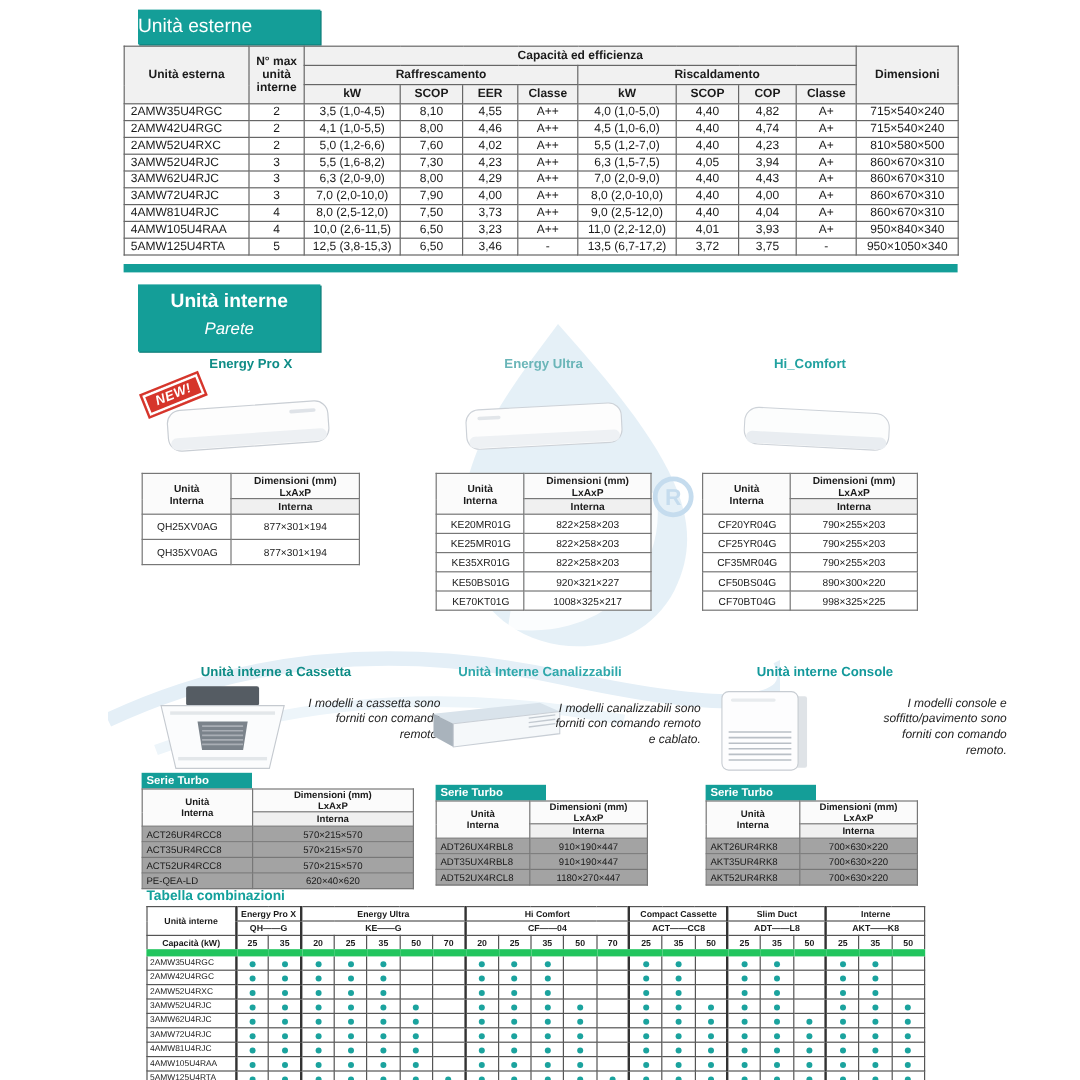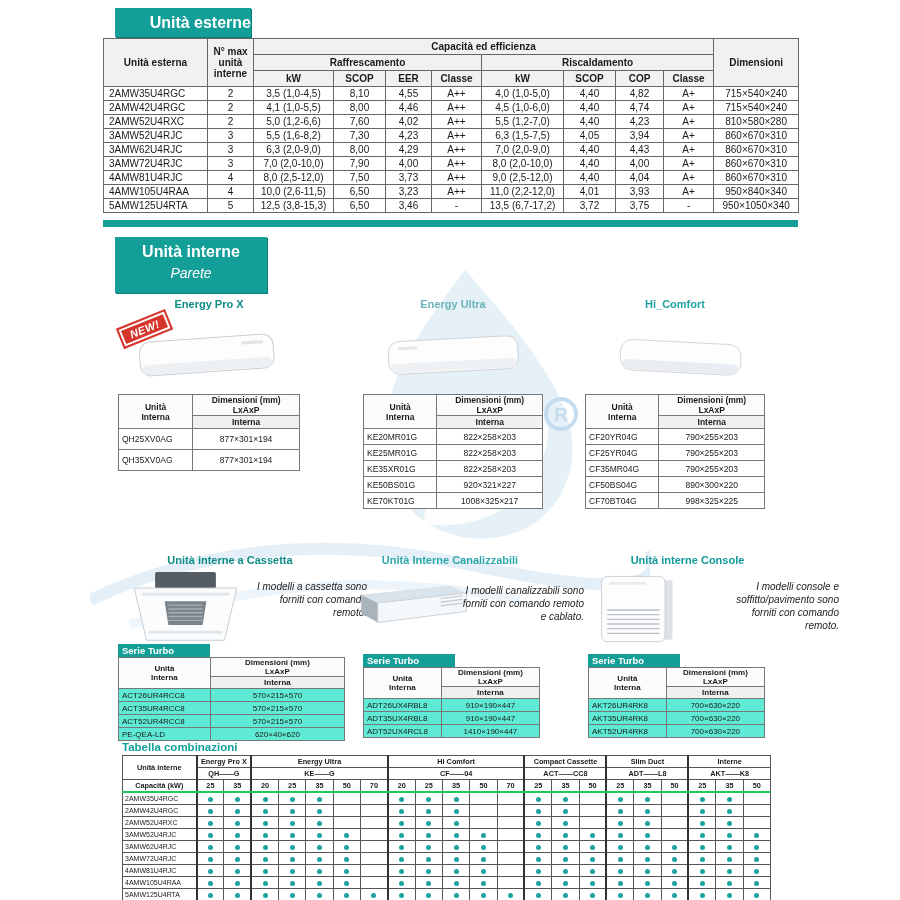--- a/index.html
+++ b/index.html
@@ -1,19 +1,19 @@
 <!DOCTYPE html>
 <html style="--teal: #149e98; --tealtext: #13a09b; --dot: #1ba39e; --newred: #d6352b;"><head>
 <meta charset="utf-8">
 <style>
   html,body{margin:0;padding:0;background:#fff;}
   body{width:900px;height:900px;position:relative;font-family:"Liberation Sans",sans-serif;color:#1a1a1a;overflow:hidden;}
   .abs{position:absolute;}
   .teal-box{background:var(--teal,#149e98);color:#fff;box-shadow:1px 1px 0 #0d7d78;}
-  .box-esterne{left:115px;top:8px;width:136px;height:29px;font-size:16px;font-weight:bold;line-height:29px;text-align:right;}
+  .box-esterne{left:115px;top:8px;width:152px;height:29px;font-size:16px;font-weight:normal;line-height:29px;text-align:left;}
   .box-interne{left:115px;top:237px;width:152px;height:56px;text-align:center;padding-top:4px;box-sizing:border-box;}
   .box-interne .l1{font-size:16px;font-weight:bold;line-height:22px;}
   .box-interne .l2{font-size:14px;font-style:italic;line-height:20px;}
   .teal-bar{left:103px;top:220px;width:695px;height:7px;background:var(--teal,#149e98);}
 
   
   table{border-collapse:collapse;}
   .outdoor{left:103px;top:38px;width:695px;font-size:10px;table-layout:fixed;}
   .outdoor th,.outdoor td{border:1px solid #666;padding:0 2px;}
   .outdoor th{background:#f1f1f1;font-weight:bold;height:15px;line-height:11px;}
@@ -21,49 +21,49 @@
   .outdoor td:first-child{text-align:left;padding-left:5px;}
 
   
   .product-title{font-size:11px;font-weight:bold;text-align:center;}
   .imgbox{position:relative;height:84px;}
   .mini-table{width:100%;font-size:8.5px;table-layout:fixed;}
   .mini-table th,.mini-table td{border:1px solid #777;padding:0 2px;}
   .mini-table th{background:#fbfbfb;font-weight:bold;line-height:10px;}
   .mini-table .interna-th{background:#f0f0f0;height:12px;}
   .mini-table td{background:#fff;text-align:center;height:15px;}
-  .mini-table td:first-child{text-align:left;padding-left:3px;margin-top:41px;}
+  .mini-table td:first-child{text-align:center;padding-left:3px;margin-top:41px;}
   .mini-table col.c1{width:41%;} .mini-table col.c2{width:59%;}
   .tall tbody td{height:20px;}
   .card{position:absolute;}
   .card1{left:118px;top:298px;width:182px;}
   .card2{left:363px;top:298px;width:180px;}
   .card3{left:585px;top:298px;width:180px;}
   .new-badge{position:absolute;left:2px;top:10px;transform:rotate(-22deg);background:var(--newred,#d6352b);color:#fff;font-weight:bold;font-style:italic;font-size:11px;padding:1px 7px;border:2px solid #fff;outline:2px solid var(--newred,#d6352b);letter-spacing:.5px;}
 
   
   .mid-title{font-size:11px;font-weight:bold;text-align:center;}
   .mid-desc{font-size:10px;font-style:italic;line-height:13px;color:#222;text-align:right;}
   .serie-label{background:var(--teal,#149e98);color:#fff;font-weight:bold;font-size:9.5px;line-height:13px;height:13px;padding-left:4px;box-sizing:border-box;}
   .serie-table{font-size:8px;}
   .serie-table th,.serie-table td{border:1px solid #777;padding:0 2px;}
   .serie-table th{background:#fbfbfb;font-weight:bold;line-height:9px;}
   .serie-table .interna-th{background:#f0f0f0;height:11px;}
-  .serie-table td{background:#5eead4;text-align:center;height:12px;}
+  .serie-table td{background:#a3a3a3;text-align:center;height:12px;}
   .serie-table td:first-child{text-align:left;padding-left:3px;}
 
   
   .combo-title{left:122px;top:741px;font-size:11.5px;font-weight:bold;color:var(--tealtext,#13a09b);}
   .combo{left:122px;top:755px;width:648px;font-size:7.3px;table-layout:fixed;}
   .combo th,.combo td{border:1px solid #555;padding:0;}
   .combo th{font-weight:bold;height:11px;background:#fff;line-height:11px;}
   .combo td{height:11px;text-align:center;background:#fff;}
   .combo td.model{text-align:left;padding-left:2px;font-size:7px;}
   .combo .gs{border-left:2px solid #333;}
-  .combo thead tr:nth-child(3) th{border-bottom:2px solid #22c55e;margin-left:29px;}
+  .combo thead tr:nth-child(3) th{border-bottom:6px solid #22c55e;margin-left:29px;}
   .dot{display:inline-block;width:5px;height:5px;border-radius:50%;background:var(--dot,#1ba39e);vertical-align:middle;}
 
   .wm{pointer-events:none;}
 </style>
 </head>
 <body>
 
 <svg class="abs wm" style="left:330px;top:262px;" width="270" height="310" viewBox="0 0 270 310">
   <path d="M135 8 C 85 75, 38 135, 62 215 C 84 288, 196 300, 232 230 C 262 170, 228 112, 135 8 Z" fill="#cfe3f1" opacity="0.55"></path>
   <path d="M95 250 C 160 260, 215 215, 205 150" stroke="#ffffff" stroke-width="24" fill="none" opacity="0.85"></path>
@@ -144,21 +144,21 @@
         <td>2AMW52U4RXC</td>
         <td>2</td>
         <td>5,0 (1,2-6,6)</td>
         <td>7,60</td>
         <td>4,02</td>
         <td>A++</td>
         <td>5,5 (1,2-7,0)</td>
         <td>4,40</td>
         <td>4,23</td>
         <td>A+</td>
-        <td>810×580×280</td>
+        <td>810×580×500</td>
       </tr>
       <tr>
         <td>3AMW52U4RJC</td>
         <td>3</td>
         <td>5,5 (1,6-8,2)</td>
         <td>7,30</td>
         <td>4,23</td>
         <td>A++</td>
         <td>6,3 (1,5-7,5)</td>
         <td>4,05</td>
@@ -473,21 +473,21 @@
       <tr>
         <td>ADT26UX4RBL8</td>
         <td>910×190×447</td>
       </tr>
       <tr>
         <td>ADT35UX4RBL8</td>
         <td>910×190×447</td>
       </tr>
       <tr>
         <td>ADT52UX4RCL8</td>
-        <td>1410×190×447</td>
+        <td>1180×270×447</td>
       </tr>
     </tbody>
 </table>
 
 <div class="abs serie-label" style="left:588px;top:654px;width:92px;">Serie Turbo</div>
 <table class="abs serie-table" style="left:588px;top:667px;width:177px;">
   <colgroup>
       <col style="width:78px">
       <col style="width:99px">
     </colgroup>

